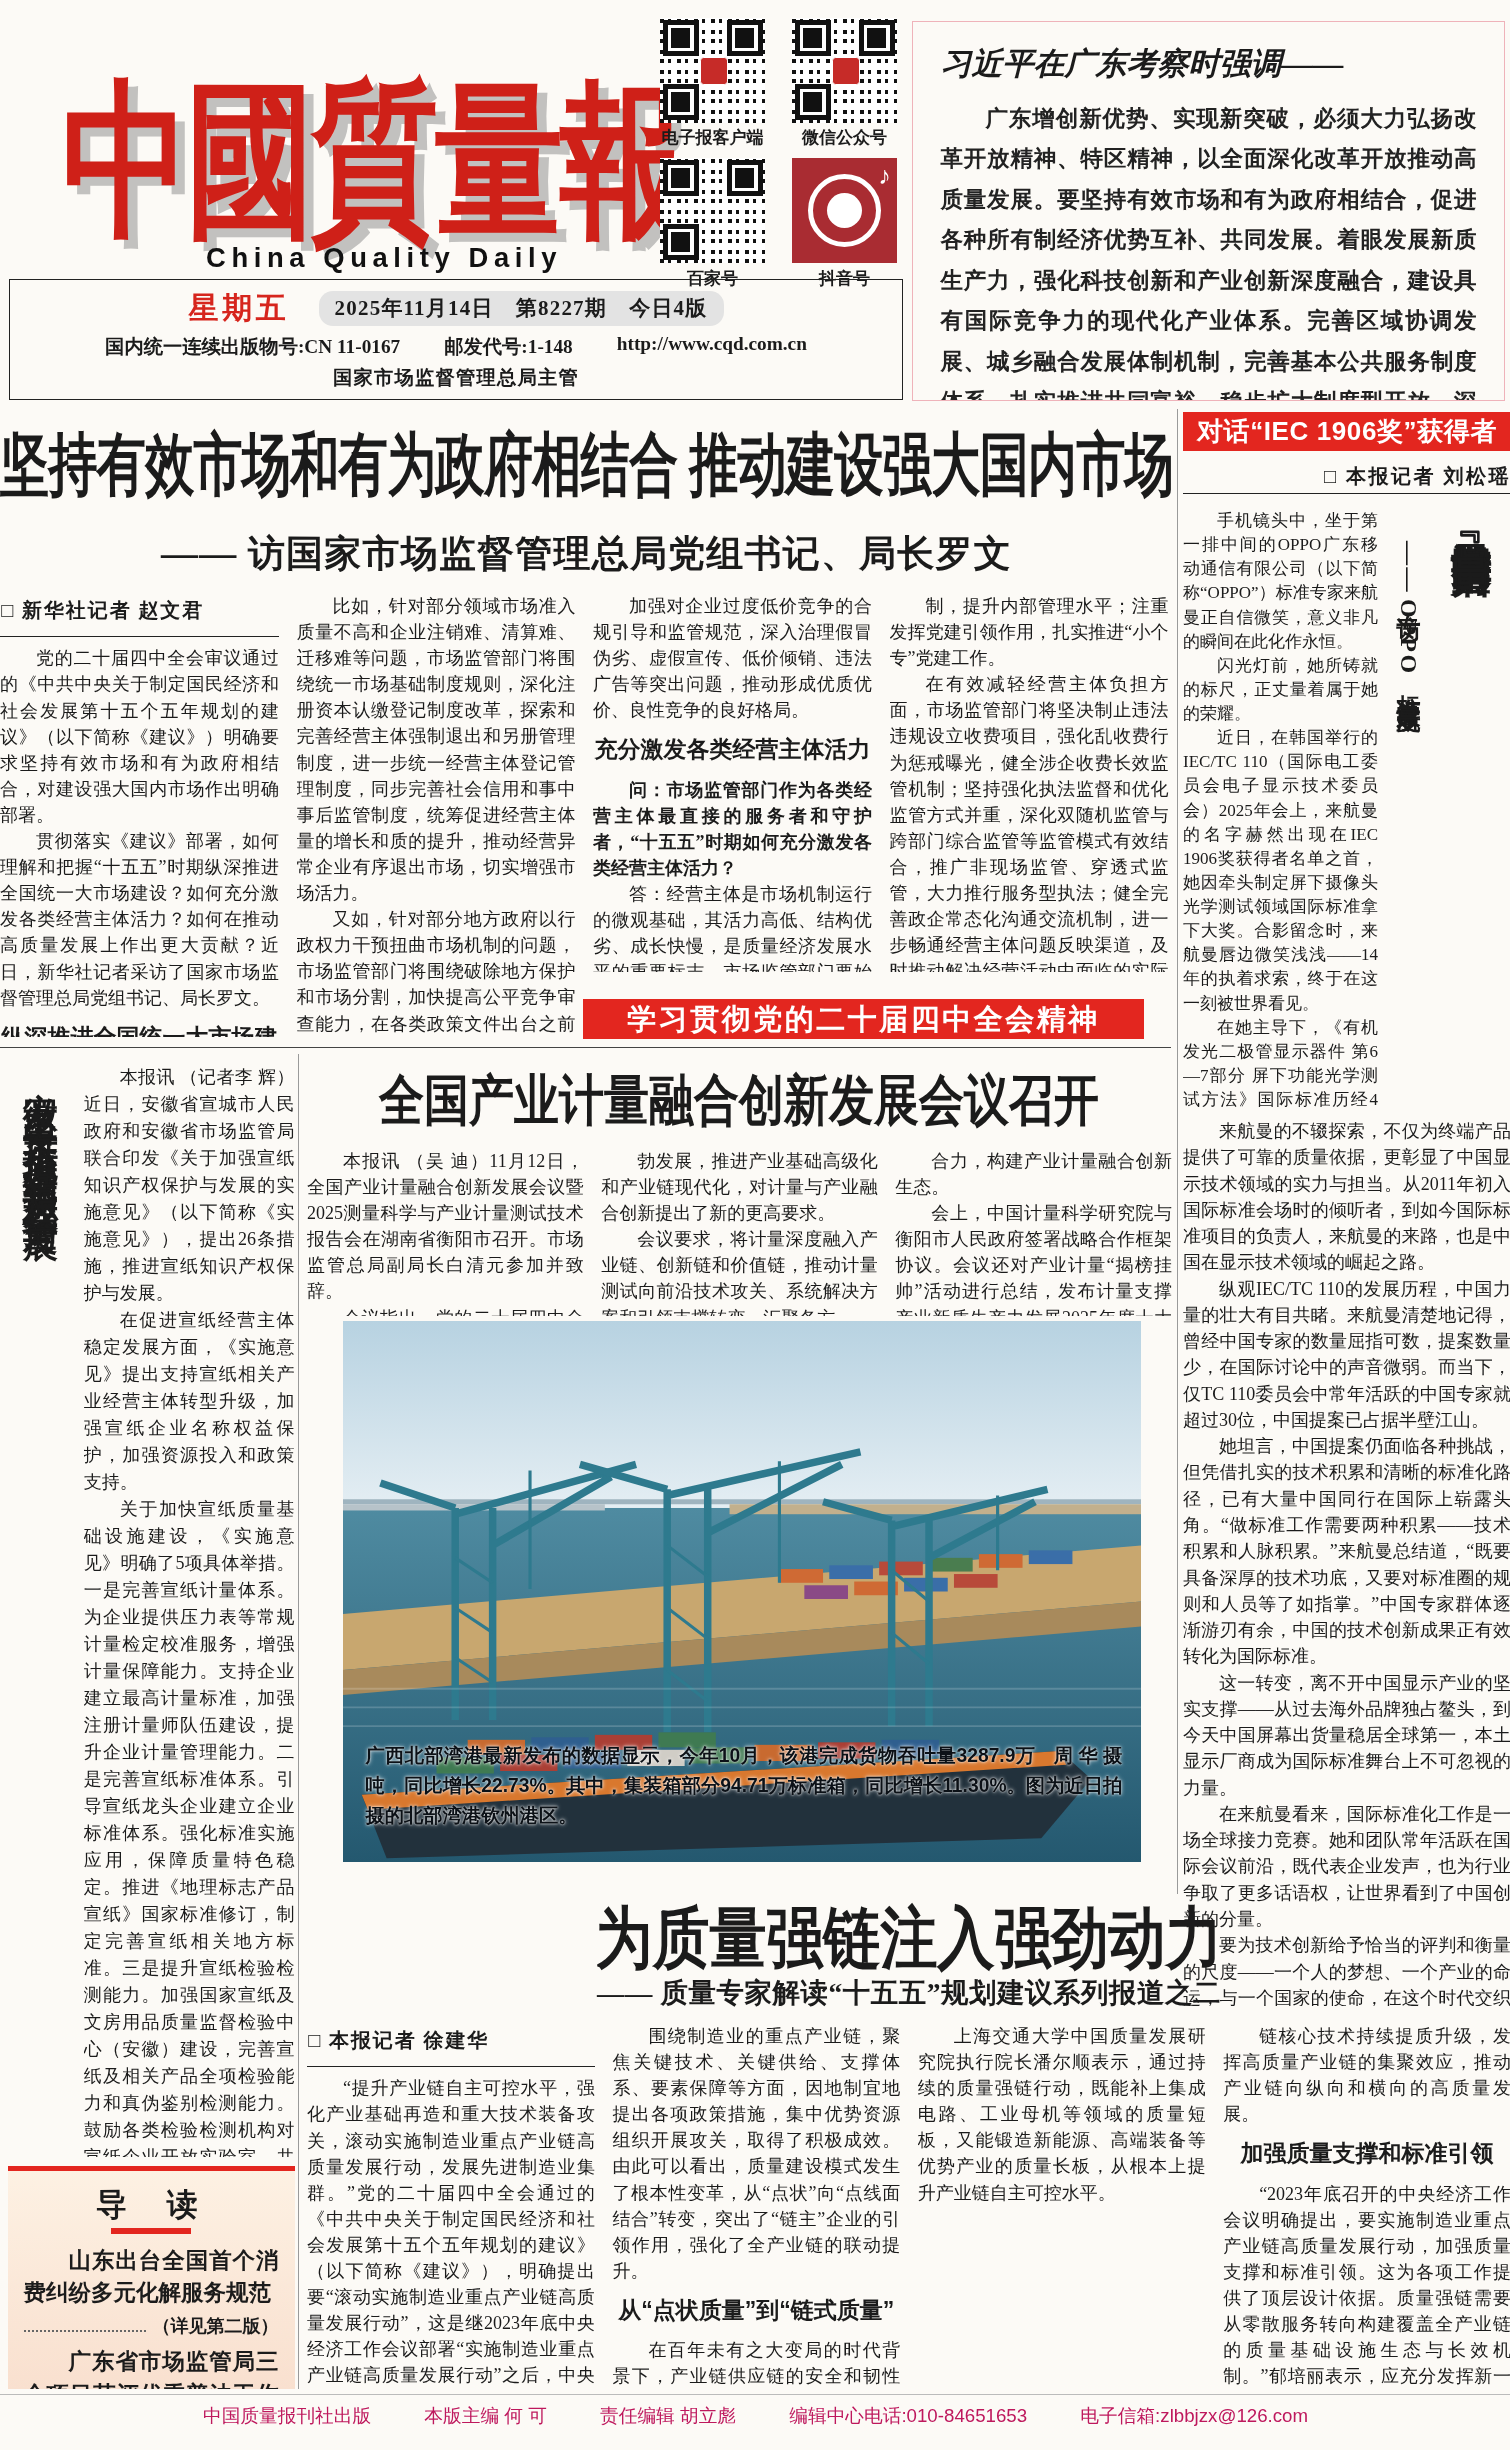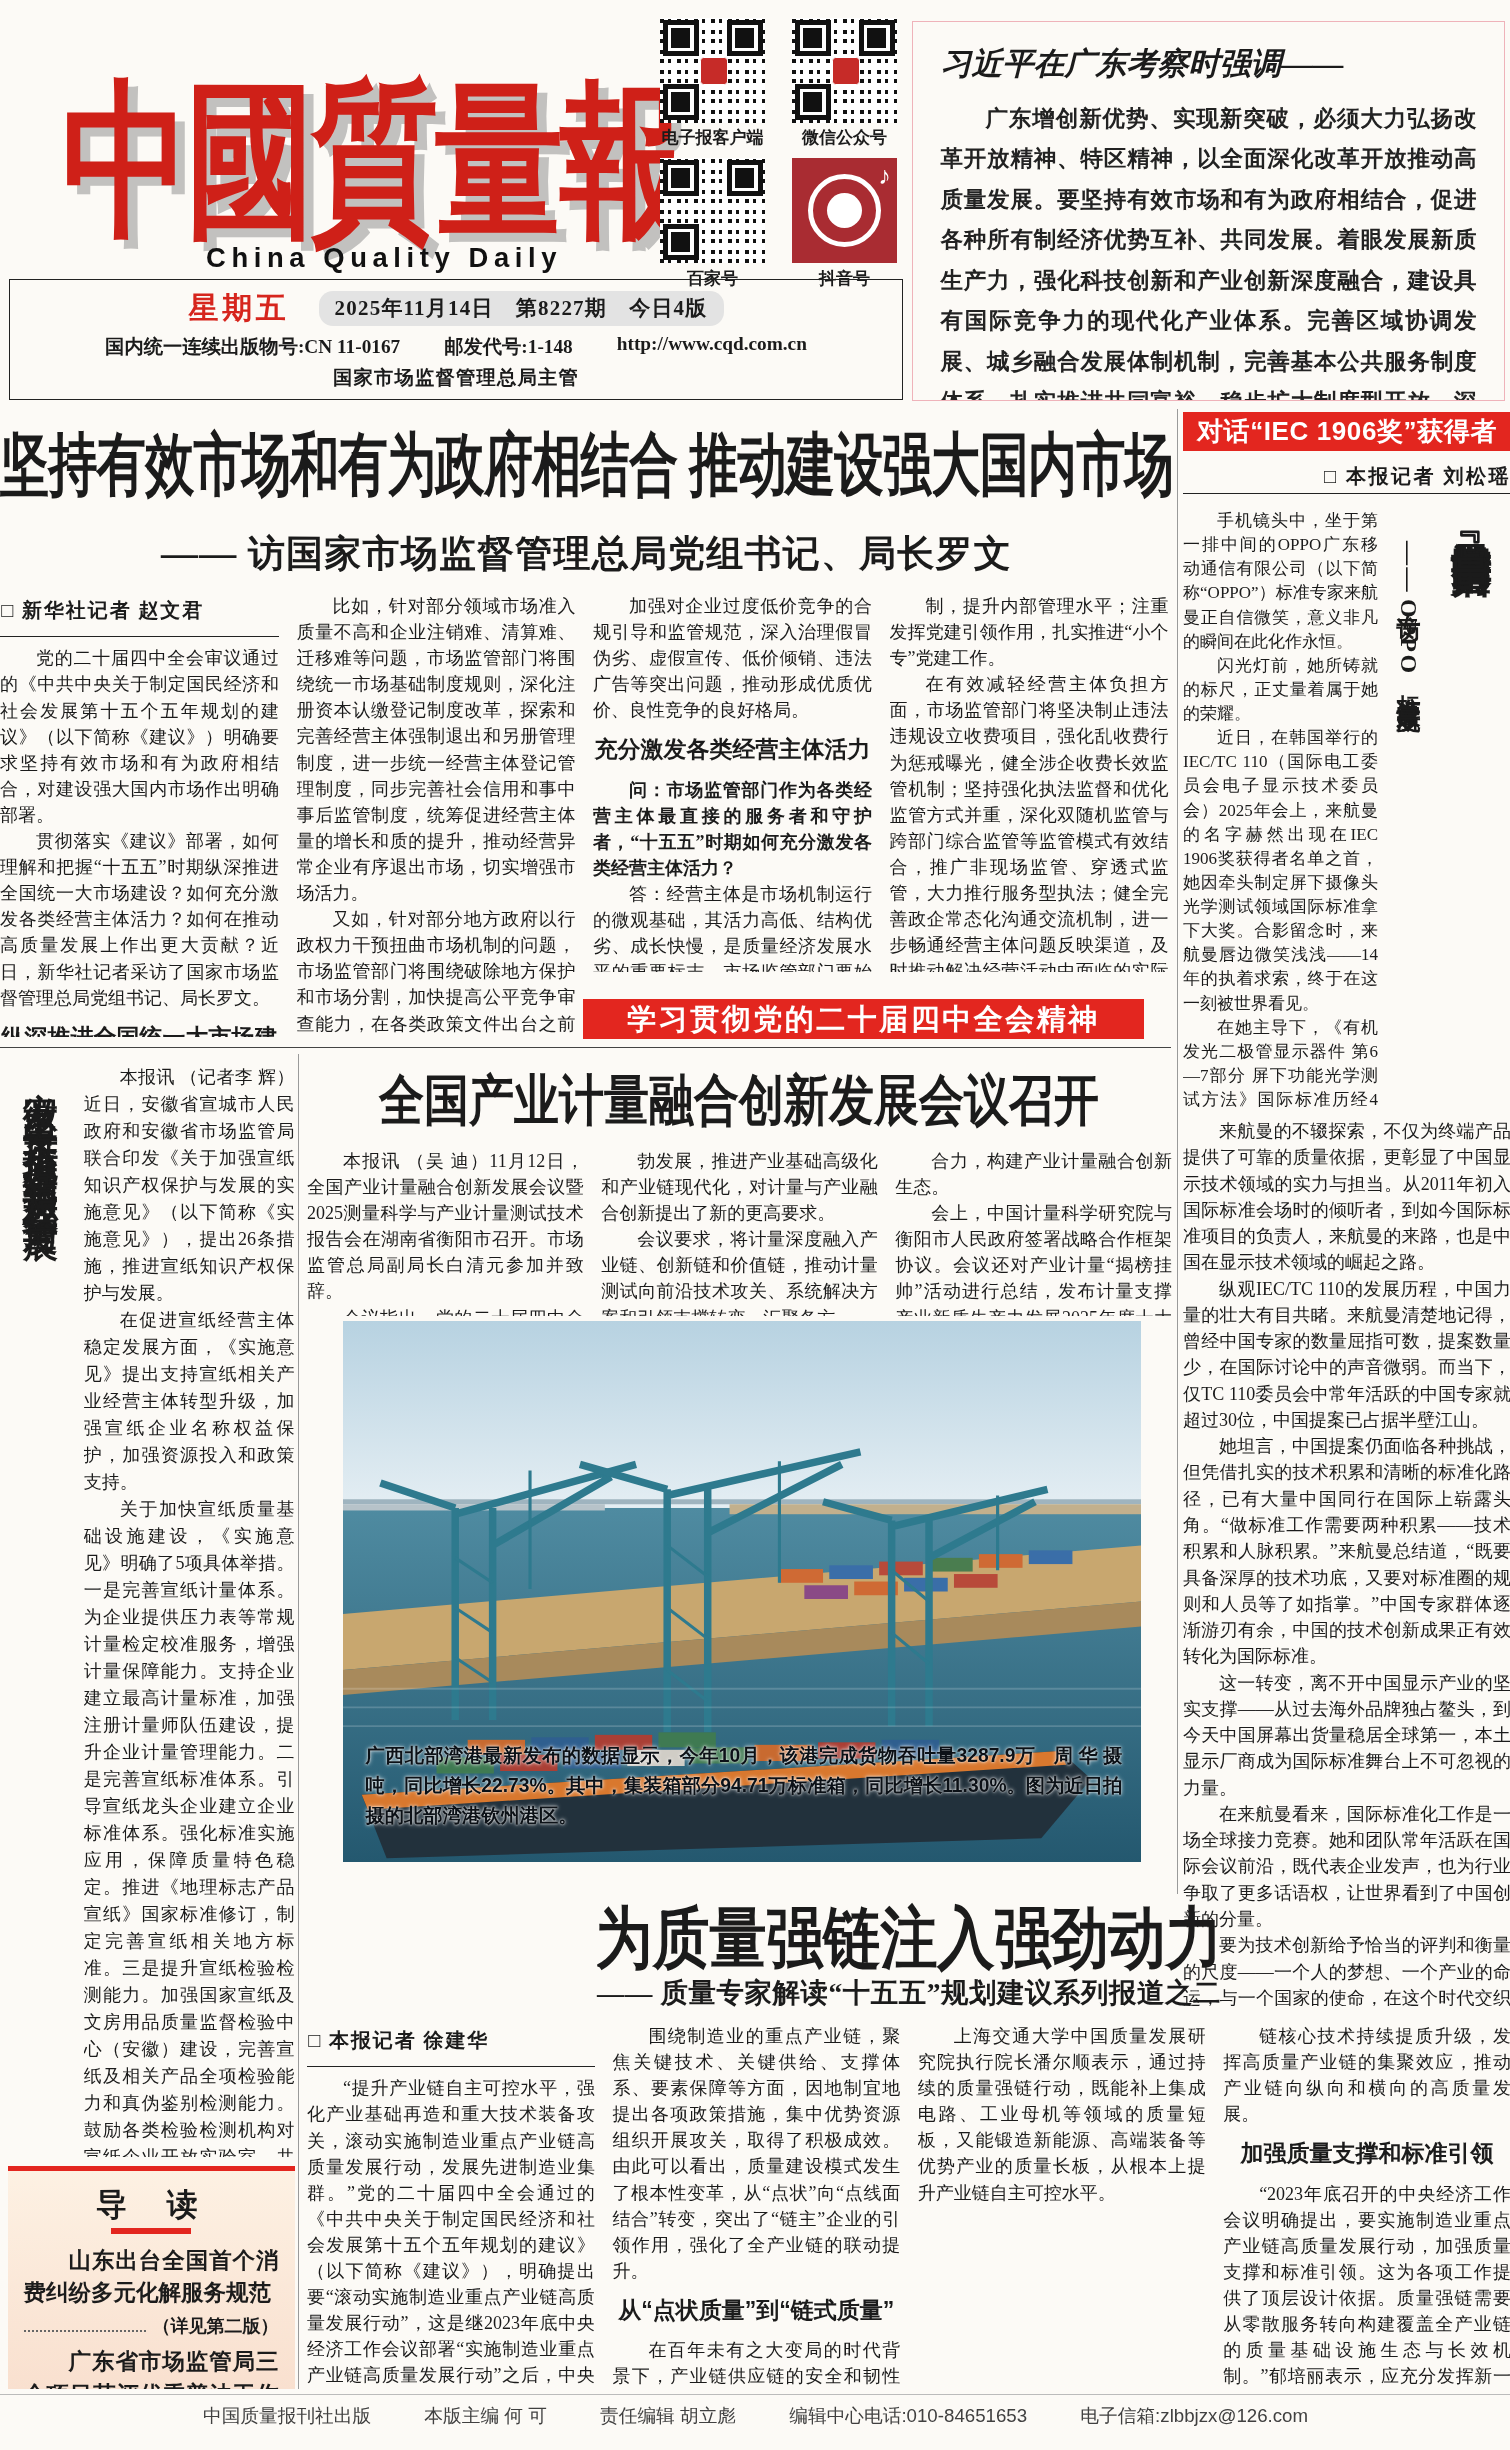--- a/index.html
+++ b/index.html
@@ -111,21 +111,21 @@
 
   
   .chain-hl{left:307px;top:1894px;width:1204px;text-align:center;font-size:57px;font-weight:900;
       white-space:nowrap;transform:scaleY(1.18);transform-origin:top center;}
   .chain-sub{left:307px;top:1975px;width:1204px;text-align:center;font-size:27.4px;font-weight:700;letter-spacing:0.6px;}
   .chain-cols{left:307px;top:2023px;width:1204px;height:366px;}
 
   
   .vline{background:#9a9a9a;width:1.2px;}
   .hline{background:#444;height:1.2px;}
-  .footer{left:0;top:2403px;width:1511px;text-align:center;color:#404040;
+  .footer{left:0;top:2403px;width:1511px;text-align:center;color:#be185d;
       font-family:"Liberation Sans","DejaVu Sans",sans-serif;font-size:18.7px;}
   .footer span{margin:0 24px;}
 </style>
 </head>
 <body data-name="newspaper-page">
 
 <div class="abs logo" data-name="masthead-logo">中國質量報</div>
 <div class="abs logo-en" data-name="masthead-logo-english">China Quality Daily</div>
 
 <div class="abs qr-grid" data-name="qr-panel">

